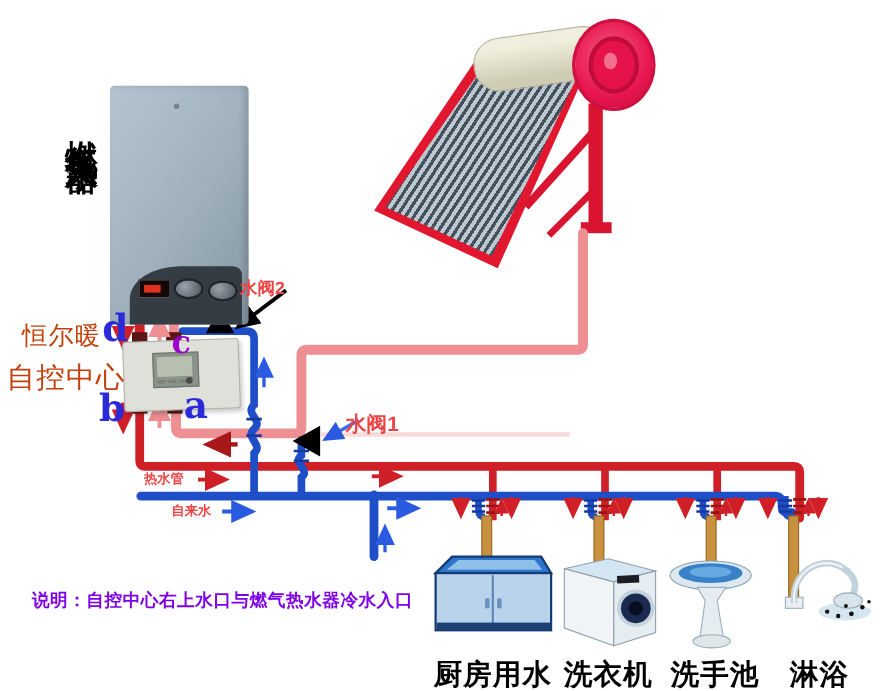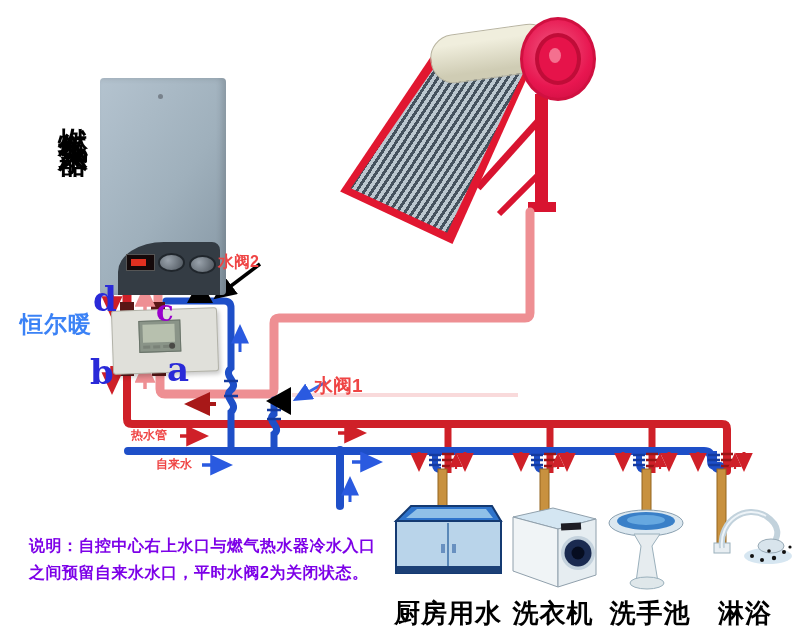--- a/index.html
+++ b/index.html
@@ -28,21 +28,21 @@
   #gaslabel{left:54px;top:104px;height:185px;writing-mode:vertical-rl;text-orientation:upright;
     font-size:30px;font-weight:bold;color:#000;letter-spacing:5px;line-height:38px;}
   
   #ctrlbox{left:112px;top:309px;width:104px;height:62px;z-index:3;background:#e0e0da;
     border:1px solid #b2b2a8;border-radius:3px;transform:rotate(-2deg);
     box-shadow:2px 3px 4px rgba(0,0,0,.2);}
   #ctrlscreenout{left:26px;top:10px;width:40px;height:30px;background:#8a9488;border:1px solid #6a746a;}
   #ctrlscreen{left:3px;top:3px;width:32px;height:18px;background:#b7c0ae;}
   .ctrlbtn{position:absolute;width:7px;height:3px;background:#7a8278;}
   #ctrlknob{left:56px;top:33px;width:6px;height:6px;border-radius:50%;background:#4a4a46;}
-  .ctitle{color:#3b82f6;font-weight:bold;z-index:4;margin-top:19px;}
+  .ctitle{color:#c2410c;font-weight:normal;z-index:4;}
   #cc1{left:20px;top:290px;font-size:23px;letter-spacing:1px;}
   #cc2{left:6px;top:326px;font-size:26px;letter-spacing:1px;}
   
   .pletter{font-family:"DejaVu Serif","Liberation Serif",serif;font-weight:bold;
     color:var(--letterblue,#2a2ad8);z-index:4;font-size:34px;line-height:1;}
   .pletter.pc{color:var(--letterpurple,#9900cc);font-size:29px;}
   
   .plabel{color:#ef4444;font-weight:bold;z-index:4;}
   
   .note{color:var(--note,#7d00e8);font-weight:bold;font-size:16px;letter-spacing:.5px;z-index:4;}
@@ -231,32 +231,32 @@
   <div id="collectorback" class="abs"></div>
   <div id="collectorfront" class="abs"></div>
   <div id="solartank" class="abs"></div>
   <div id="solarcap" class="abs">
     <div id="solarcapring" class="abs">
       <div id="solarcapcore" class="abs"></div>
     </div>
   </div>
 
   <div id="cc1" class="abs ctitle">恒尔暖</div>
+  <div id="cc2" class="abs ctitle">自控中心</div>
 
   <div class="abs pletter" style="left:93px;top:282px;">d</div>
   <div class="abs pletter pc" style="left:156px;top:297px;">c</div>
   <div class="abs pletter" style="left:90px;top:355px;">b</div>
   <div class="abs pletter" style="left:167px;top:352px;">a</div>
 
   <div class="abs plabel" style="left:218px;top:252px;font-size:16px;">水阀2</div>
   <div class="abs plabel" style="left:314px;top:373px;font-size:19px;">水阀1</div>
   <div class="abs plabel" style="left:131px;top:427px;font-size:12px;">热水管</div>
   <div class="abs plabel" style="left:156px;top:456px;font-size:12px;">自来水</div>
 
   <div class="abs note" style="left:29px;top:536px;">说明：自控中心右上水口与燃气热水器冷水入口</div>
-  <div class="abs note" style="left:29px;top:563px;">之间预留自来水水口，平时水阀2为关闭状态。</div>
 
   <div class="abs fixlabel" style="left:388px;top:596px;width:120px;">厨房用水</div>
   <div class="abs fixlabel" style="left:494px;top:596px;width:118px;">洗衣机</div>
   <div class="abs fixlabel" style="left:588px;top:596px;width:124px;">洗手池</div>
   <div class="abs fixlabel" style="left:690px;top:596px;width:110px;">淋浴</div>
 
 </div>
 
 </body></html>

